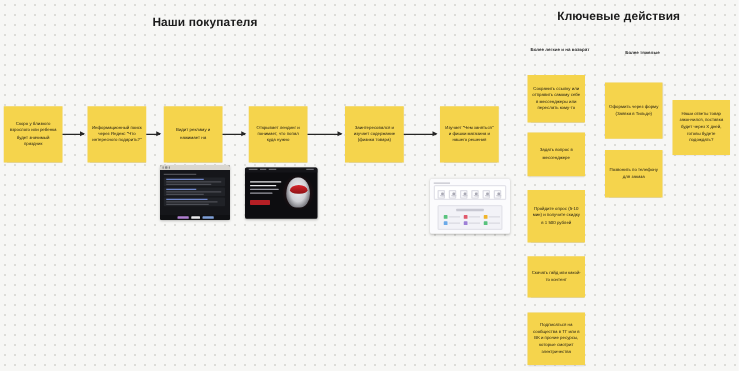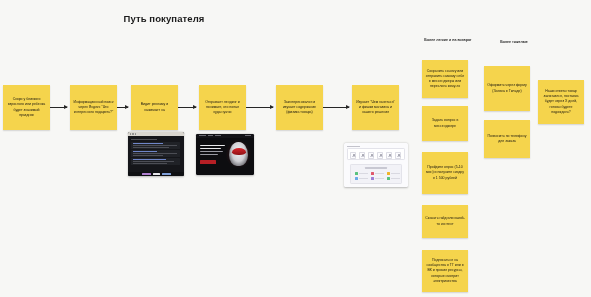--- a/index.html
+++ b/index.html
@@ -144,22 +144,23 @@
   #an4 { left: 422px; top: 250px; height: 42px; }
   #an5 { left: 484px; top: 66px;  height: 45px; }
   #an6 { left: 484px; top: 120px; height: 38px; }
   #an7 { left: 538px; top: 80px;  height: 44px; }
 </style>
 </head>
 <body>
 
 <div id="board">
 
-  <div class="section-title" id="title-journey">Путь покупателя</div>
-
+  <div class="section-title" id="title-journey">Наши покупателя</div>
+
+  <div class="section-title" id="title-actions">Ключевые действия</div>
 
   <div class="sub-label" id="sub-light">Более легкие и на возврат</div>
 
   <div class="sub-label" id="sub-heavy">Более тяжелые</div>
 
   <div class="note jnote" id="jn0">
     <span>Скоро у близкого взрослого или ребенка будет значимый праздник</span>
   </div>
   <div class="note jnote" id="jn1">
     <span>Информационный поиск через Яндекс "Что интересного подарить?"</span>

